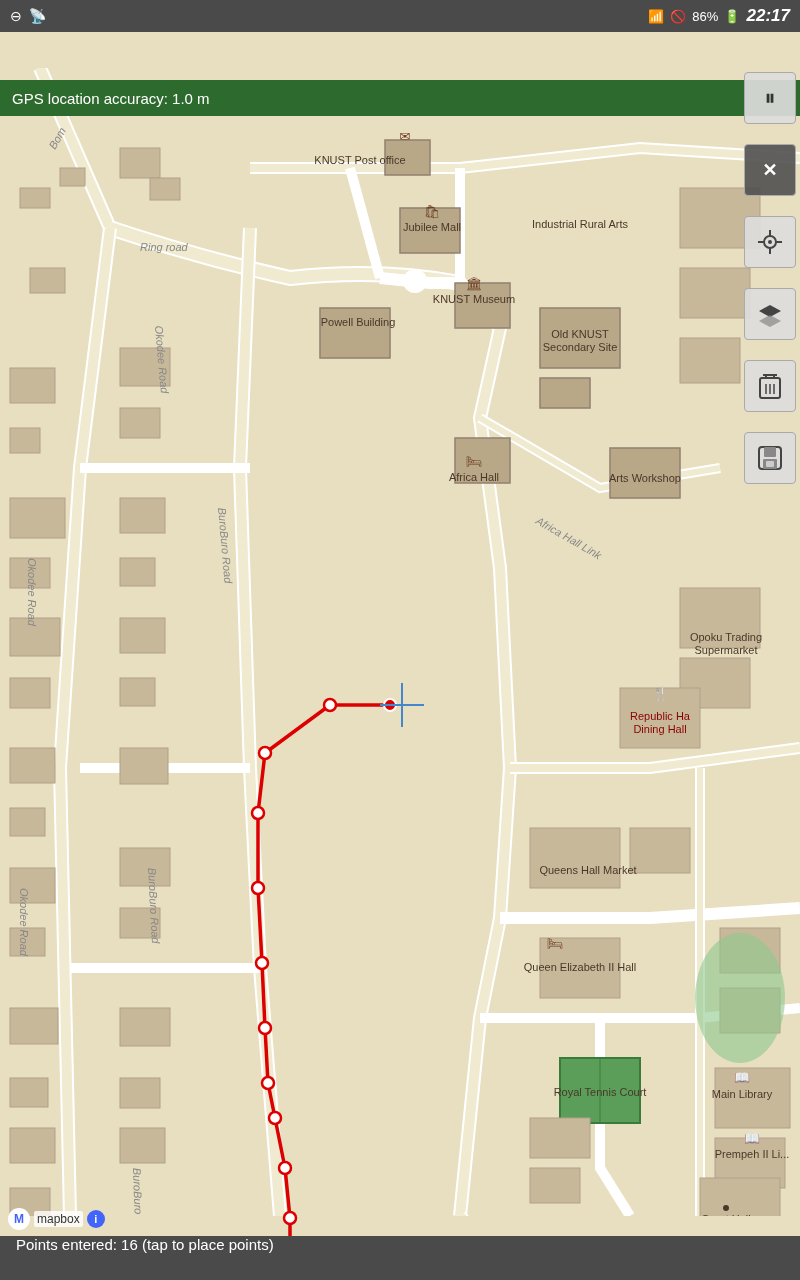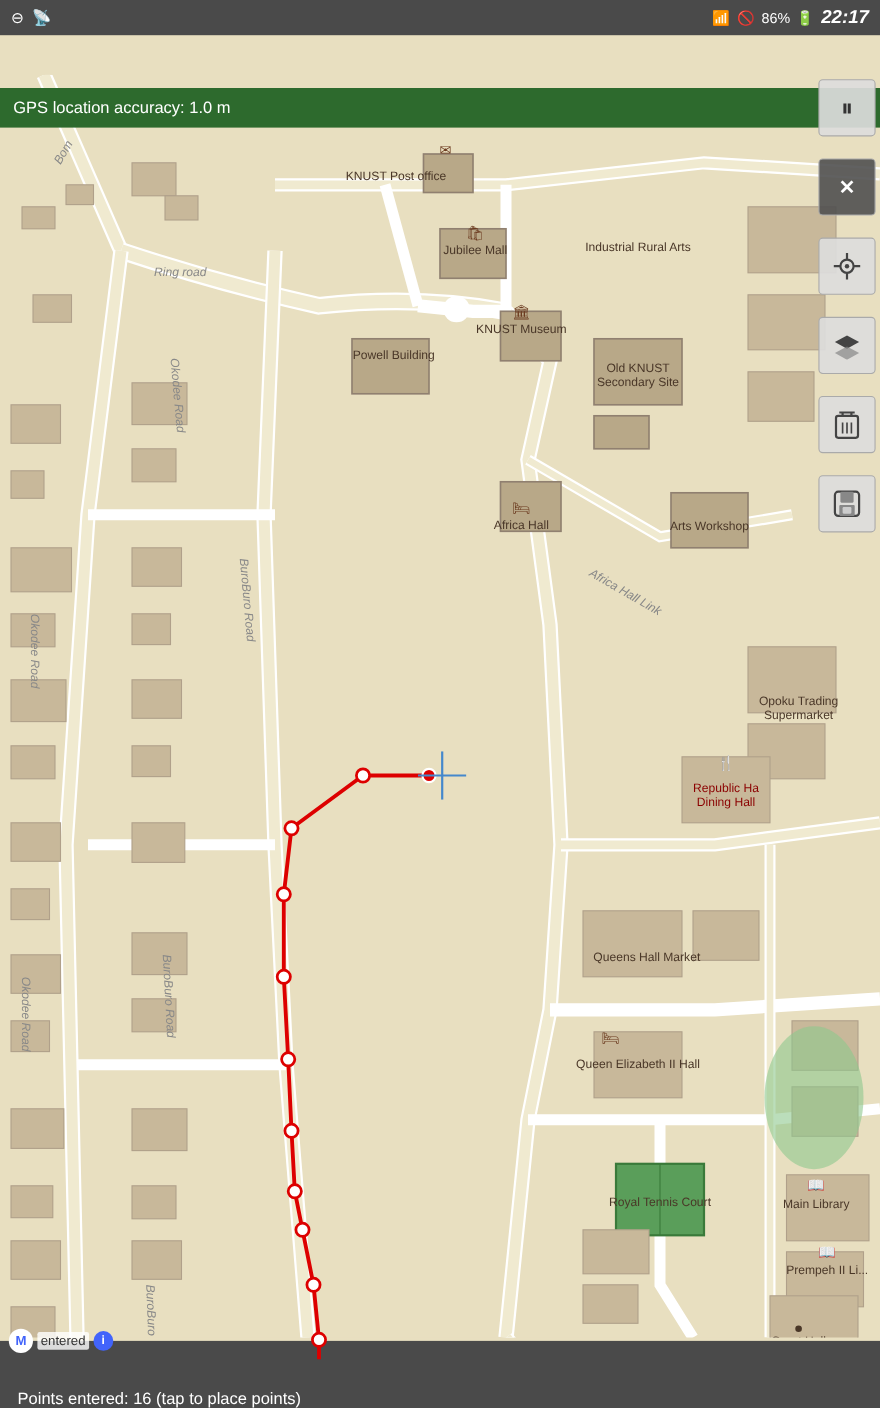--- a/index.html
+++ b/index.html
@@ -96,24 +96,24 @@
       width: 100%;
       height: 100%;
       z-index: 130;
       pointer-events: none;
     }
 
     
     #bottom-bar {
       position: absolute;
       bottom: 0; left: 0; right: 0;
-      height: 61px;
+      height: 44px;
       background: #4a4a4a;
       display: flex;
-      align-items: flex-end;
+      align-items: flex-start;
       padding: 0 16px;
       z-index: 100;
     }
     #bottom-bar span {
       color: white;
       font-size: 15px;
     }
 
     
     #mapbox-logo {
@@ -419,19 +419,19 @@
       <rect x="2" y="2" width="22" height="22" rx="3" fill="none" stroke="#444" stroke-width="2"></rect>
       <rect x="7" y="2" width="12" height="10" rx="1" fill="#888"></rect>
       <rect x="6" y="14" width="14" height="10" rx="1" fill="#888"></rect>
       <rect x="9" y="16" width="8" height="6" rx="1" fill="#ccc"></rect>
     </svg>
   </button>
 </div>
 
 <div id="mapbox-logo" style="position:absolute; bottom:50px; left:8px; z-index:150; display:flex; align-items:center; gap:4px;">
   <div style="background:#fff; border-radius:50%; width:22px; height:22px; display:flex; align-items:center; justify-content:center; font-size:12px; font-weight:bold; color:#4264fb;">M</div>
-  <span style="color:#333; font-size:12px; background:rgba(255,255,255,0.8); padding:1px 3px; border-radius:2px;">entered</span>
+  <span style="color:#333; font-size:12px; background:rgba(255,255,255,0.8); padding:1px 3px; border-radius:2px;">mapbox</span>
   <div style="width:18px; height:18px; border-radius:50%; background:#4264fb; color:white; font-size:11px; display:flex; align-items:center; justify-content:center; font-weight:bold;">i</div>
 </div>
 
 <div id="bottom-bar">
   <span>Points entered: 16 (tap to place points)</span>
 </div>
 
 </body></html>

